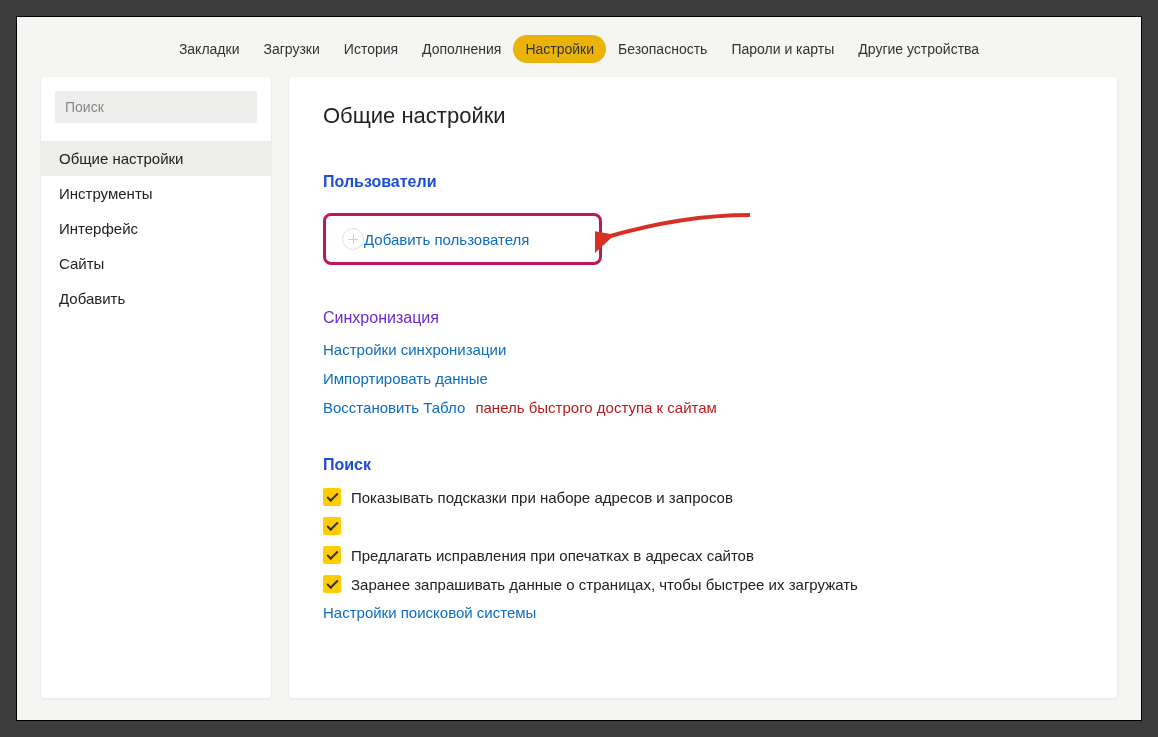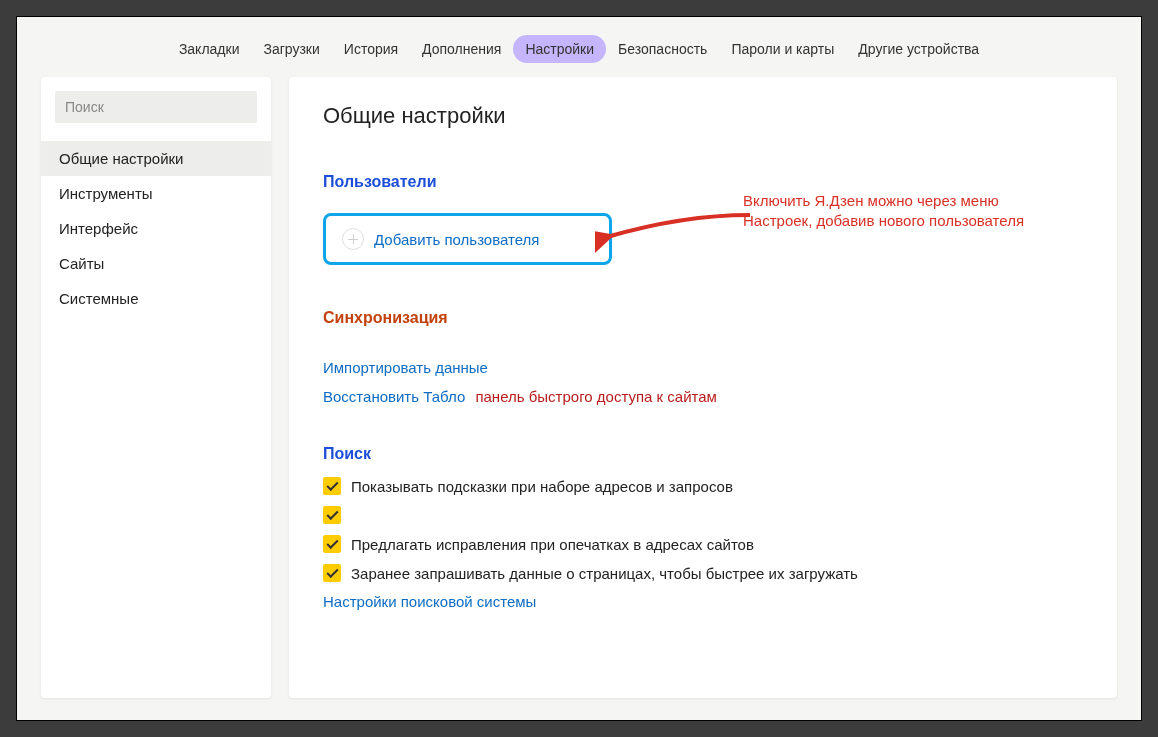--- a/index.html
+++ b/index.html
@@ -24,21 +24,21 @@
       padding: 18px 0 14px;
     }
     .top-nav-item {
       font-size: 14px;
       color: #333;
       padding: 6px 12px;
       border-radius: 14px;
       cursor: pointer;
     }
     .top-nav-item.active {
-      background: #c4b5fd;
+      background: #eab308;
     }
     .content {
       display: flex;
       gap: 18px;
       padding: 0 24px 24px 24px;
       height: calc(100% - 58px);
     }
     .sidebar {
       width: 230px;
       background: #fff;
@@ -87,22 +87,22 @@
       color: #1d4ed8;
       margin-bottom: 22px;
     }
     .add-user-row {
       position: relative;
       margin-bottom: 44px;
     }
     .add-user-btn {
       display: inline-flex;
       align-items: center;
-      gap: 10px;
-      border: 3px solid #0ea5e9;
+      gap: 0;
+      border: 3px solid #be185d;
       border-radius: 8px;
       padding: 12px 70px 12px 16px;
       font-size: 15px;
       color: #0d6cc3;
       background: #fff;
       cursor: pointer;
     }
     .plus-circle {
       width: 22px;
       height: 22px;
@@ -126,21 +126,21 @@
       width: 300px;
     }
     .arrow-svg {
       position: absolute;
       left: 272px;
       top: -8px;
       width: 160px;
       height: 60px;
     }
     .sync-section { margin-bottom: 40px; }
-    .sync-title { font-size: 16px; font-weight:700; color:#c2410c; margin-bottom: 32px; }
+    .sync-title { font-size: 16px; font-weight:400; color:#6d28d9; margin-bottom: 14px; }
     .link-line {
       font-size: 15px;
       color: #0d6cc3;
       margin-bottom: 12px;
       cursor: pointer;
     }
     .link-line .hint {
       color: #b91c1c;
       margin-left: 6px;
       cursor: default;
@@ -190,47 +190,47 @@
   </nav>
 
   <div class="content">
 
     <aside class="sidebar">
       <input class="search-box" placeholder="Поиск" style="">
       <div class="sidebar-item active">Общие настройки</div>
       <div class="sidebar-item">Инструменты</div>
       <div class="sidebar-item">Интерфейс</div>
       <div class="sidebar-item">Сайты</div>
-      <div class="sidebar-item">Системные</div>
+      <div class="sidebar-item">Добавить</div>
     </aside>
 
     <section class="main">
       <h1 class="page-title">Общие настройки</h1>
 
       <div>
         <h2 class="section-title">Пользователи</h2>
         <div class="add-user-row">
           <button class="add-user-btn">
             <span class="plus-circle"></span>
             <span>Добавить пользователя</span>
           </button>
           <svg class="arrow-svg" viewBox="0 0 160 60">
             <defs>
               <marker id="ah" markerWidth="10" markerHeight="10" refX="2" refY="5" orient="auto">
                 <path d="M10,0 L0,5 L10,10 Z" fill="#d93025"></path>
               </marker>
             </defs>
             <path d="M155,10 C110,10 60,18 12,32" stroke="#d93025" stroke-width="4" fill="none" marker-end="url(#ah)"></path>
           </svg>
-          <div class="annotation">Включить Я.Дзен можно через меню Настроек, добавив нового пользователя</div>
         </div>
       </div>
 
       <div class="sync-section">
         <h3 class="sync-title">Синхронизация</h3>
+        <div class="link-line">Настройки синхронизации</div>
         <div class="link-line">Импортировать данные</div>
         <div class="link-line">
           <span>Восстановить Табло</span>
           <span class="hint">панель быстрого доступа к сайтам</span>
         </div>
       </div>
 
       <div class="search-section">
         <h3 class="section-title">Поиск</h3>
         <div class="check-row">

